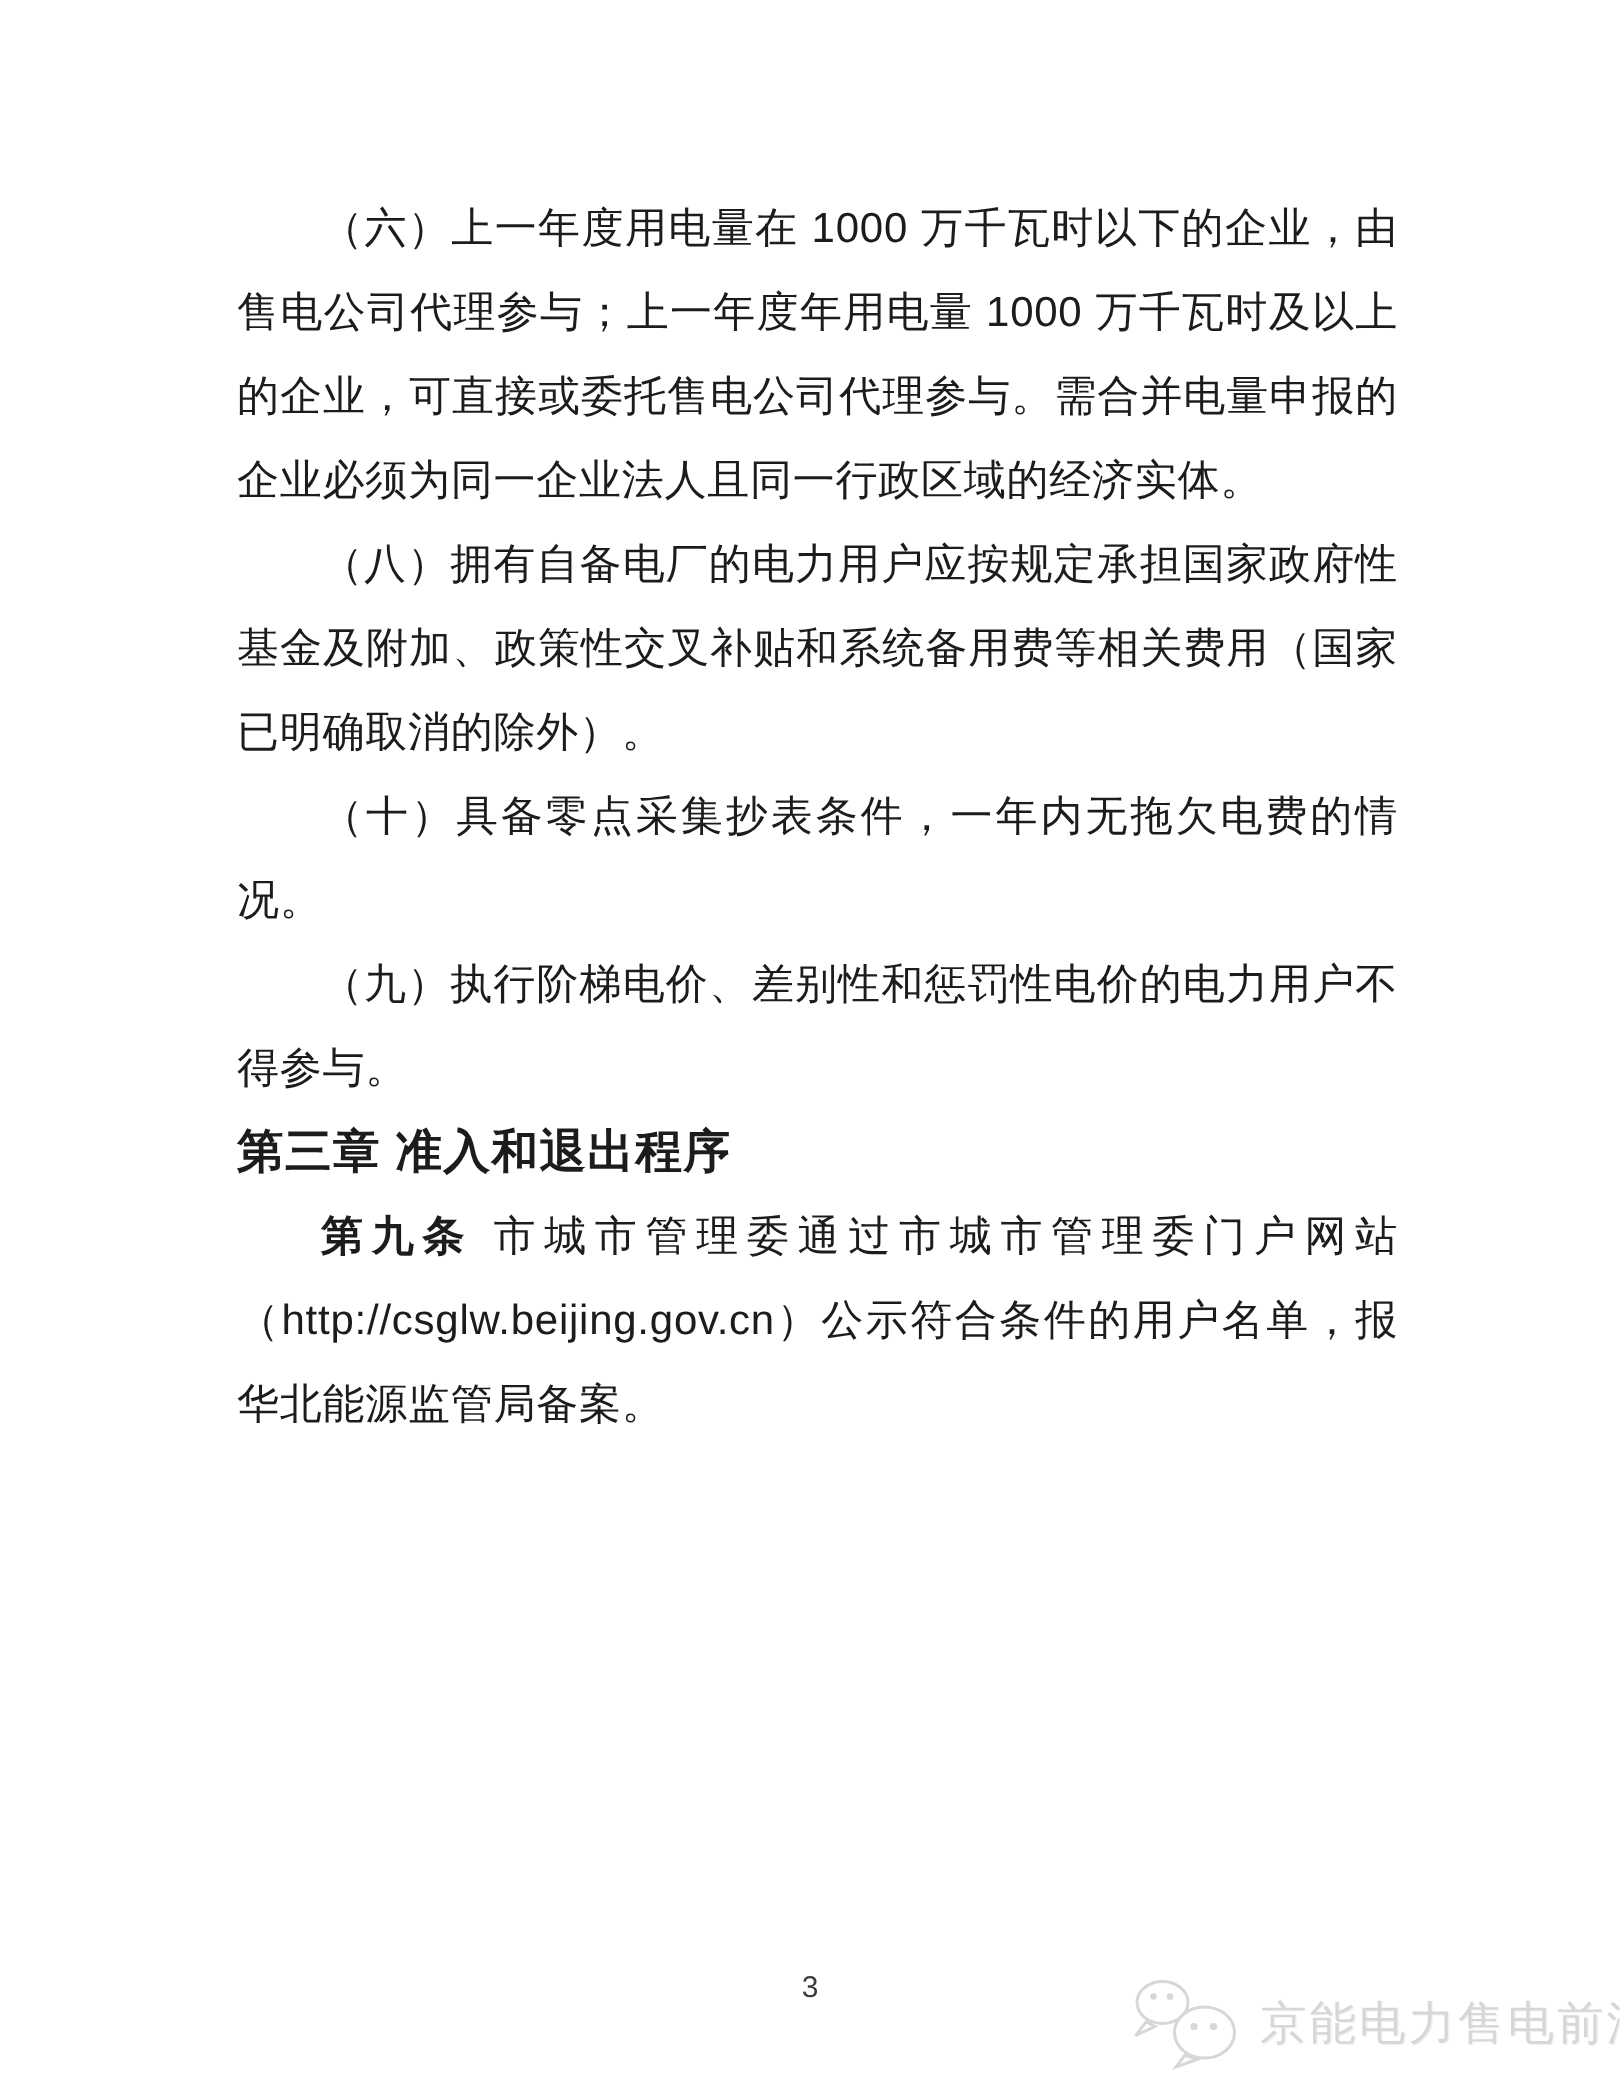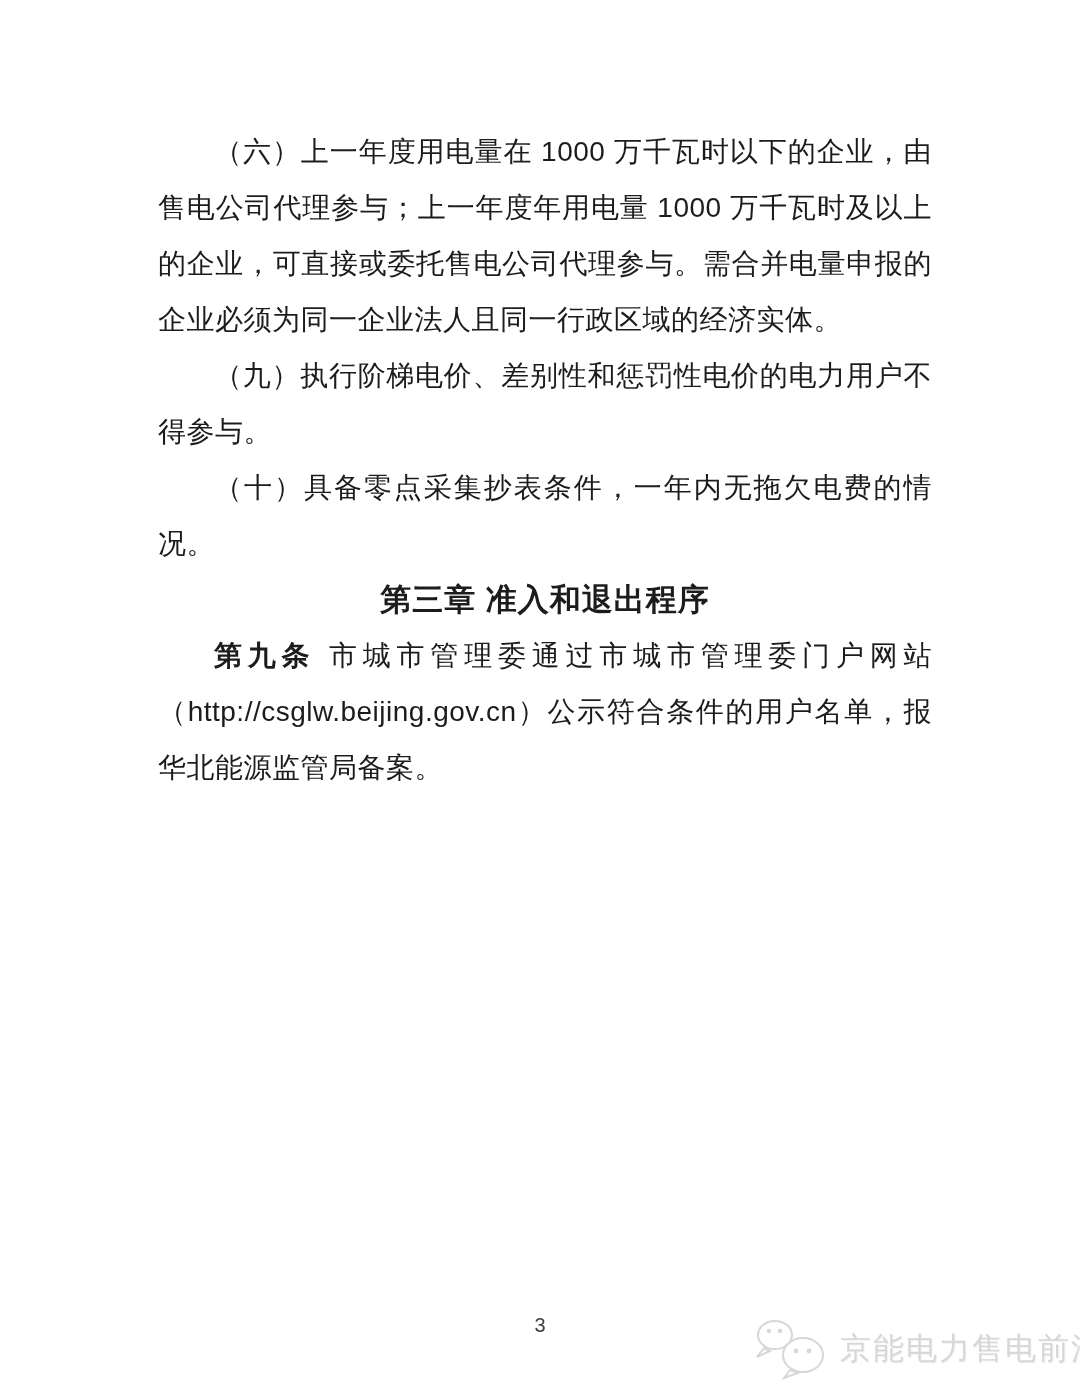--- a/index.html
+++ b/index.html
@@ -27,21 +27,20 @@
     text-indent:56px;
     letter-spacing:0.5px;
     word-break:normal;
   }
   .para b{font-weight:bold;}
   .chapter{
     margin:0;
     font-size:31px;
     line-height:56px;
     font-weight:bold;
-    text-align:center;
     text-indent:0;
     letter-spacing:1px;
   }
   .pagenum{
     position:absolute;
     left:0;top:1314px;width:1080px;
     text-align:center;
     font-size:20px;
     color:#3c3c3c;
   }
@@ -61,22 +60,23 @@
   }
   .wm-icon{display:block;}
 </style>
 </head>
 <body>
 
 <div class="page">
 
   <div class="content">
     <p class="para"><b></b><span>（六）上一年度用电量在 1000 万千瓦时以下的企业，由售电公司代理参与；上一年度年用电量 1000 万千瓦时及以上的企业，可直接或委托售电公司代理参与。需合并电量申报的企业必须为同一企业法人且同一行政区域的经济实体。</span></p>
+    <p class="para"><b></b><span>（八）拥有自备电厂的电力用户应按规定承担国家政府性基金及附加、政策性交叉补贴和系统备用费等相关费用（国家已明确取消的除外）。</span></p>
+    <p class="para"><b></b><span>（十）具备零点采集抄表条件，一年内无拖欠电费的情况。</span></p>
     <p class="para"><b></b><span>（九）执行阶梯电价、差别性和惩罚性电价的电力用户不得参与。</span></p>
-    <p class="para"><b></b><span>（十）具备零点采集抄表条件，一年内无拖欠电费的情况。</span></p>
 
     <p class="chapter">第三章 准入和退出程序</p>
 
     <p class="para"><b>第九条</b><span> 市城市管理委通过市城市管理委门户网站（http://csglw.beijing.gov.cn）公示符合条件的用户名单，报华北能源监管局备案。</span></p>
 
   </div>
 
   <div class="pagenum">3</div>
 
   <div class="watermark">

